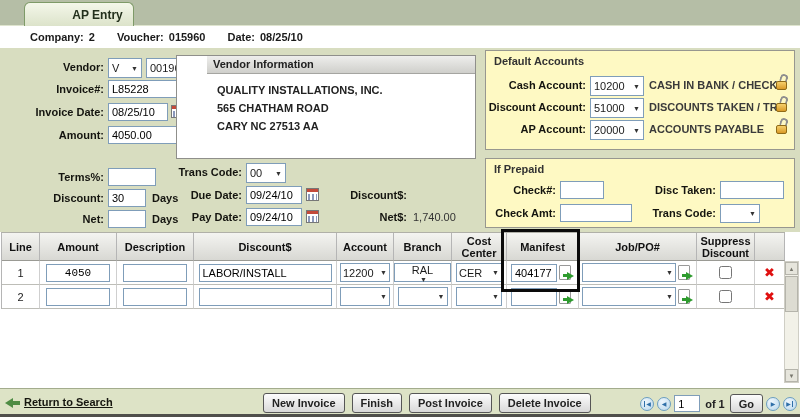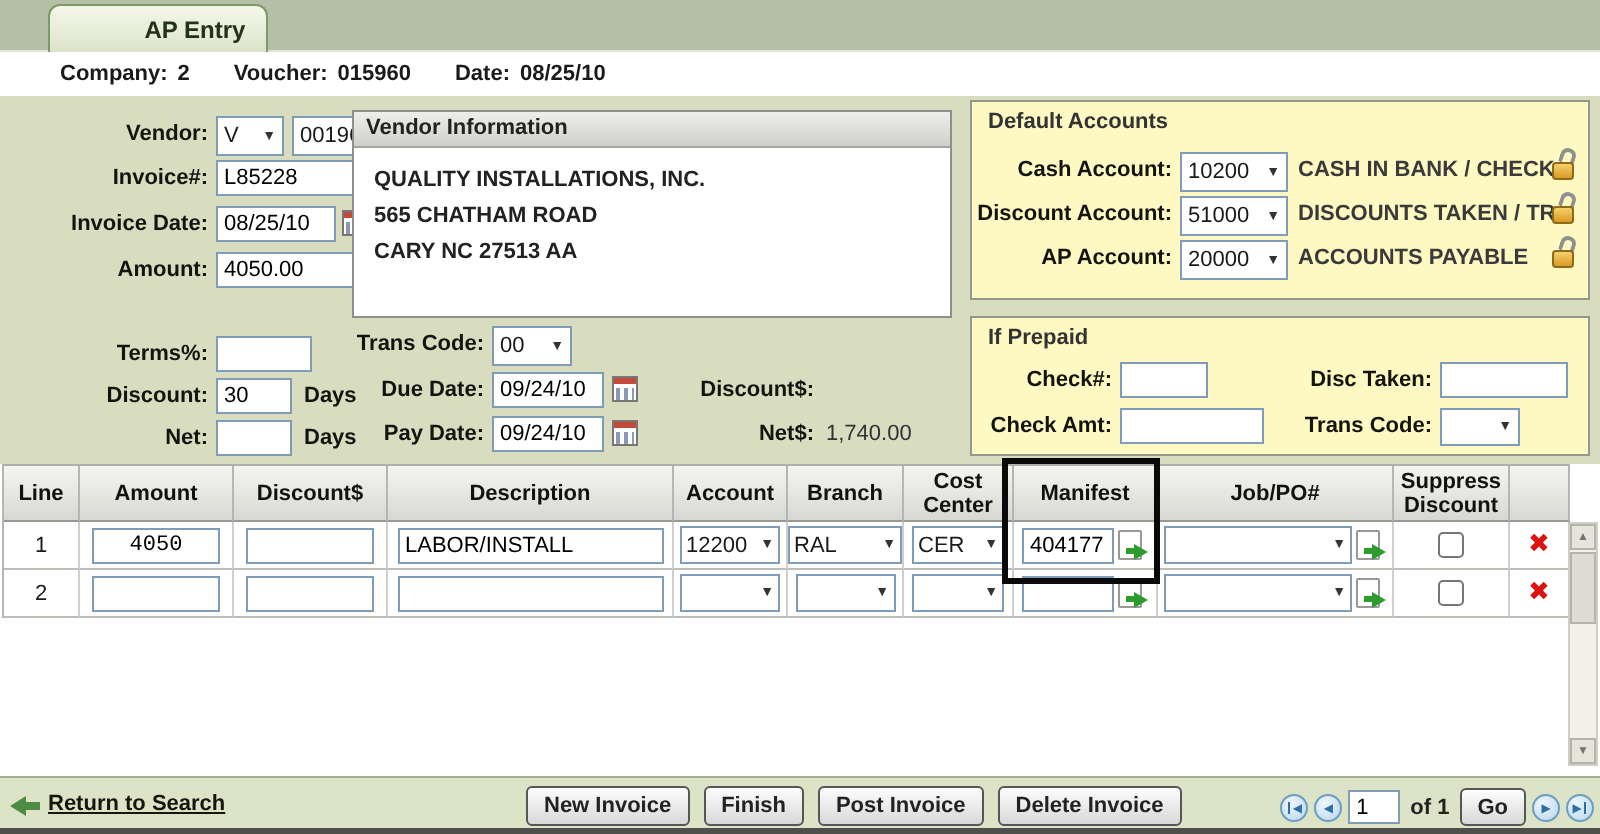--- a/index.html
+++ b/index.html
@@ -22,21 +22,21 @@
   .form{position:absolute;left:0;top:48px;width:800px;height:184px;background:#d8ddc0;}
   .lbl{position:absolute;font-weight:bold;text-align:right;color:#14140f;white-space:nowrap;}
   .txt{position:absolute;border:1px solid #7f9db9;background:#fff;font:11px "Liberation Sans",sans-serif;color:#000;
        padding:0 3px;box-sizing:border-box;height:18px;}
   .sel{position:absolute;border:1px solid #7f9db9;background:#fff;height:20px;display:flex;align-items:center;
        justify-content:space-between;padding:0 3px;box-sizing:border-box;}
   .sel .arw{font-size:7px;color:#333;margin-left:3px;}
   .plain{position:absolute;color:#333;white-space:nowrap;}
 
   
-  .vinfo{position:absolute;left:176px;top:7px;width:300px;height:104px;background:#fff;border:1px solid #8f8f8b;box-sizing:border-box;}
+  .vinfo{position:absolute;left:176px;top:7px;width:300px;height:104px;background:#fff;border:1px solid #8f8f8b;box-sizing:border-box;padding-left:30px;}
   .vinfo-hdr{height:18px;background:linear-gradient(#eeeeec,#cfcfcb);border-bottom:1px solid #a5a5a1;
              font-weight:bold;padding:2px 6px 0 6px;box-sizing:border-box;color:#222;}
   .vinfo-body{padding:7px 10px;font-weight:bold;line-height:18px;color:#222;}
 
   
   .panel{position:absolute;background:#fef9c3;border:1px solid #97978f;box-sizing:border-box;}
   .ptitle{position:absolute;left:8px;top:4px;font-weight:bold;color:#333;}
   .desc{position:absolute;font-weight:bold;color:#3a3a3a;white-space:nowrap;}
 
   
@@ -235,22 +235,22 @@
       <div class="sel" style="left:234px;top:45px;width:40px;height:19px;">
         <span></span>
         <span class="arw">▼</span>
       </div>
     </div>
   </div>
 
   <div class="grid">
     <div class="gh">Line</div>
     <div class="gh">Amount</div>
+    <div class="gh">Description</div>
     <div class="gh">Discount$</div>
-    <div class="gh">Description</div>
     <div class="gh">Account</div>
     <div class="gh">Branch</div>
     <div class="gh">Cost Center</div>
     <div class="gh">Manifest</div>
     <div class="gh">Job/PO#</div>
     <div class="gh">Suppress Discount</div>
     <div class="gh"></div>
 
     <div class="gc">
         <span>1</span>
@@ -264,21 +264,21 @@
     <div class="gc">
         <input class="ctxt" style="width: 133px;" value="LABOR/INSTALL">
       </div>
     <div class="gc">
         <div class="csel" style="width:50px;">
           <span>12200</span>
           <span class="arw">▼</span>
         </div>
       </div>
     <div class="gc">
-        <div class="csel" style="width:68px;">
+        <div class="csel" style="width:68px;flex-direction:column;">
           <span>RAL</span>
           <span class="arw">▼</span>
         </div>
       </div>
     <div class="gc">
         <div class="csel" style="width:46px;">
           <span>CER</span>
           <span class="arw">▼</span>
         </div>
       </div>

